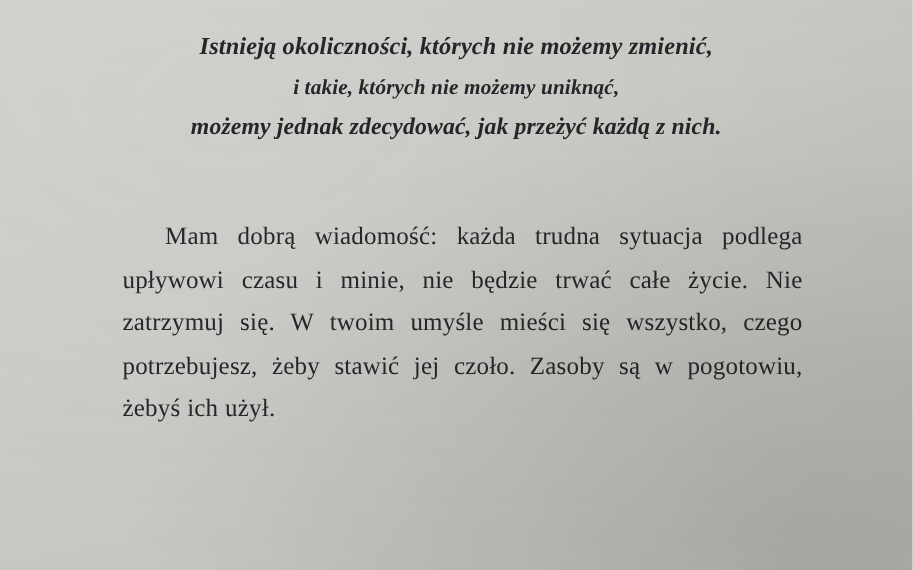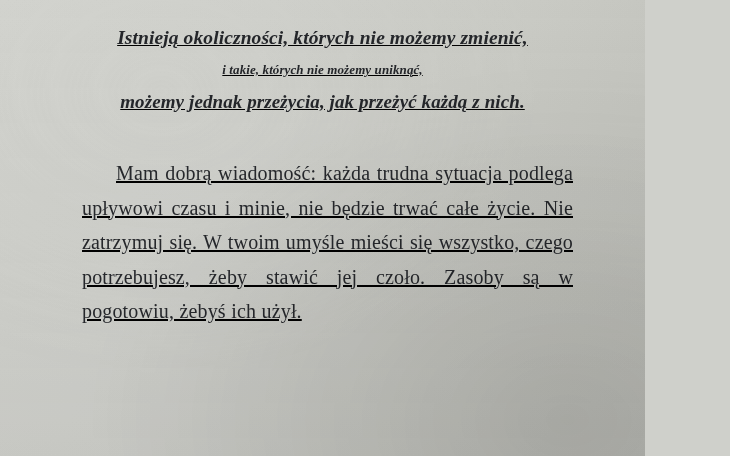--- a/index.html
+++ b/index.html
@@ -8,26 +8,25 @@
   }
   body {
     width: 730px;
     height: 456px;
     background: #cfd0cb;
     font-family: "Liberation Serif", serif;
     overflow: hidden;
   }
   .page {
     position: relative;
-    width: 645px;
+    width: 730px;
     height: 456px;
     background: linear-gradient(105deg, #d2d3ce 0%, #cfd0cb 35%, #c9cac4 70%, #c2c3bd 100%);
     box-sizing: border-box;
     padding: 0;
-    text-decoration: underline;
   }
   
   .page::after {
     content: "";
     position: absolute;
     inset: 0;
     pointer-events: none;
     background:
       radial-gradient(ellipse at 25% 20%, rgba(255,255,255,0.26) 0%, rgba(255,255,255,0) 55%),
       radial-gradient(ellipse at 88% 92%, rgba(0,0,0,0.14) 0%, rgba(0,0,0,0) 60%),
@@ -43,29 +42,29 @@
   }
   .epigraph .line {
     font-style: italic;
     font-weight: bold;
     font-size: 19.5px;
     line-height: 32px;
     letter-spacing: 0.1px;
     white-space: nowrap;
   }
   .epigraph .line.l1 { font-size: 19.5px; }
-  .epigraph .line.l2 { font-size: 13px; }
+  .epigraph .line.l2 { font-size: 17px; }
   .epigraph .line.l3 { font-size: 19px; }
 
   .body-text {
     padding: 38px 72px 0 82px;
     color: #26282c;
   }
   .body-text p {
-    margin: 0;
+    margin: 16px;
     font-size: 20px;
     line-height: 34.5px;
     text-align: justify;
     text-indent: 34px;
     letter-spacing: 0.15px;
     word-spacing: 0.3px;
   }
   .body-text p + p {
     margin-top: 1px;
   }
@@ -75,20 +74,20 @@
   }
 </style>
 </head>
 <body>
 
 <div class="page">
 
   <div class="epigraph soft">
     <div class="line l1">Istnieją okoliczności, których nie możemy zmienić,</div>
     <div class="line l2">i takie, których nie możemy uniknąć,</div>
-    <div class="line l3">możemy jednak przeżycia, jak przeżyć każdą z nich.</div>
+    <div class="line l3">możemy jednak zdecydować, jak przeżyć każdą z nich.</div>
   </div>
 
   <div class="body-text soft">
     <p>Mam dobrą wiadomość: każda trudna sytuacja podlega upływowi czasu i minie, nie będzie trwać całe życie. Nie zatrzymuj się. W twoim umyśle mieści się wszystko, czego potrzebujesz, żeby stawić jej czoło. Zasoby są w pogotowiu, żebyś ich użył.</p>
   </div>
 
 </div>
 
 </body></html>

